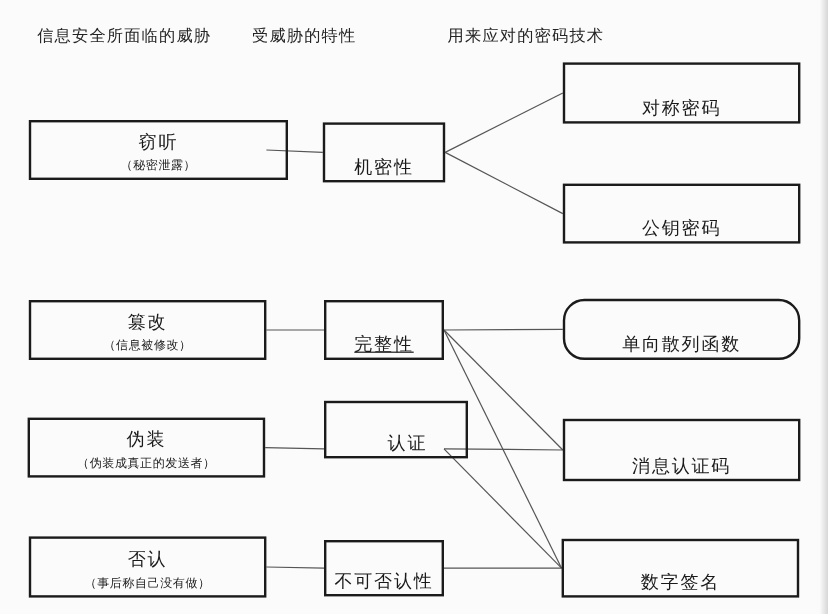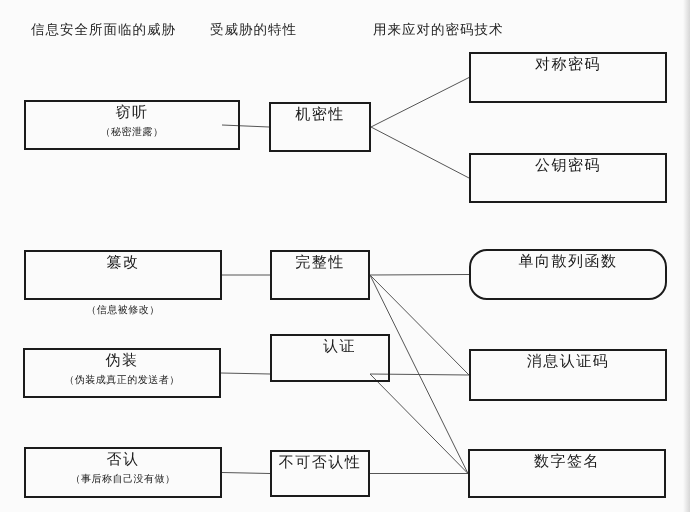--- a/index.html
+++ b/index.html
@@ -13,34 +13,34 @@
     position:absolute;font-size:13.5px;letter-spacing:1px;
     color:#242424;white-space:nowrap;
   }
   #h-threats{left:18px;top:21px;margin-left:13px;}
   #h-properties{left:210px;top:21px;}
   #h-techniques{left:373px;top:21px;}
 
   .node{
     position:absolute;box-sizing:border-box;
     border:2px solid var(--box-border,#1b1b1b);
-    display:flex;flex-direction:column;align-items:center;justify-content:flex-start;
+    display:flex;flex-direction:column;align-items:center;justify-content:flex-end;
     text-align:center;background:transparent;
   }
   .node .t{font-size:15px;line-height:20px;letter-spacing:1.5px;white-space:nowrap;}
   .node .s{font-size:10px;line-height:19px;letter-spacing:0.5px;white-space:nowrap;}
 
   
   #n-eavesdropping{left:24px;top:100px;width:216px;height:50px;}
-  #n-tampering    {left:24px;top:250px;width:198px;height:50px;gap:28px;}
+  #n-tampering    {left:24px;top:250px;width:198px;height:50px;}
   #n-spoofing     {left:23px;top:348px;width:198px;height:50px;}
   #n-repudiation  {left:24px;top:447px;width:198px;height:51px;}
   
   #n-confidentiality {left:269px;top:102px;width:102px;height:50px;}
-  #n-integrity       {left:270px;top:250px;width:100px;height:50px;}
+  #n-integrity       {left:270px;top:250px;width:100px;height:50px;text-decoration:underline;}
   #n-authentication  {left:270px;top:334px;width:120px;height:48px;padding-left:19px;}
   #n-non_repudiation {left:270px;top:450px;width:100px;height:47px;}
   
   #n-symmetric_cipher {left:469px;top:52px;width:198px;height:51px;}
   #n-public_key_cipher{left:469px;top:153px;width:198px;height:50px;}
   #n-one_way_hash     {left:469px;top:249px;width:198px;height:51px;border-radius:18px;}
   #n-mac              {left:469px;top:349px;width:198px;height:52px;}
   #n-digital_signature{left:468px;top:449px;width:198px;height:49px;}
 
   #connectors{position:absolute;left:0;top:0;width:690px;height:512px;pointer-events:none;}

